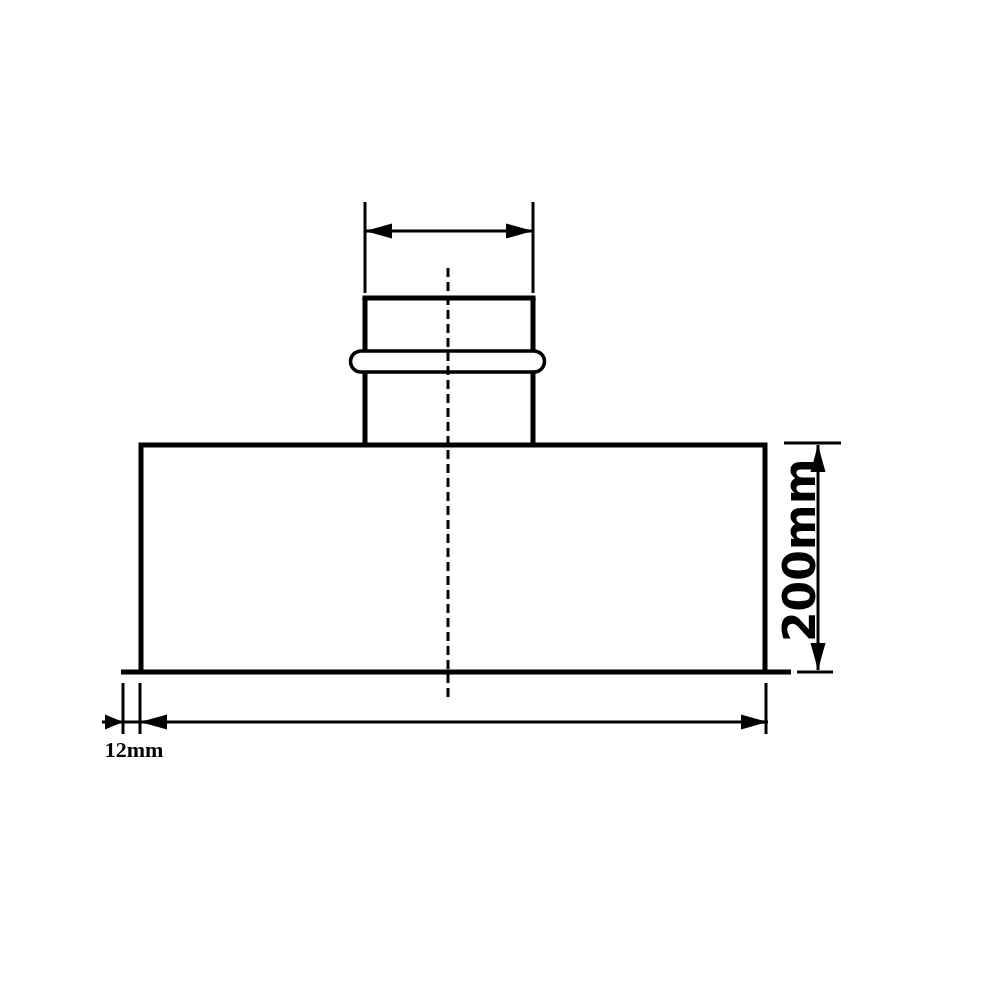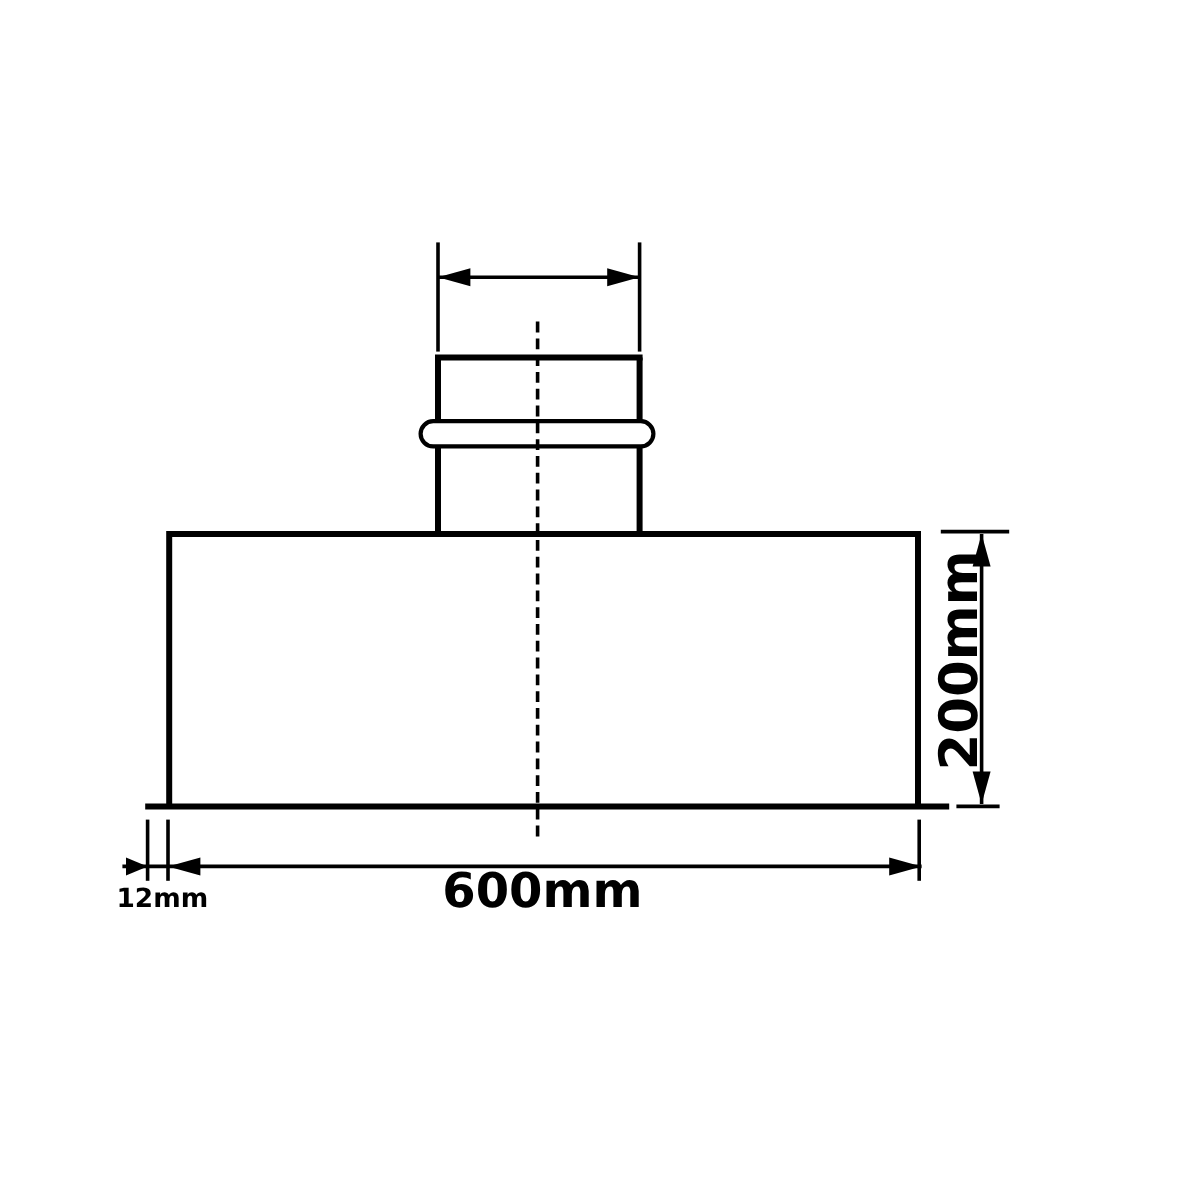--- a/index.html
+++ b/index.html
@@ -50,20 +50,21 @@
     font-size: 44px;
     line-height: 46px;
     transform: rotate(-90deg);
   }
   .dim-label.lip {
     left: 97px;
     top: 738px;
     width: 74px;
     font-size: 22px;
     line-height: 24px;
+    font-family: Liberation Serif, serif;
   }
   .obj {
     stroke: #000000;
     stroke-width: 5;
     fill: none;
   }
   .thin {
     stroke: #000000;
     stroke-width: 3;
     fill: none;
@@ -128,17 +129,16 @@
       <line class="thin" x1="102" y1="722" x2="768" y2="722"></line>
       <polygon class="arrow" points="123,722 105,714.5 105,729.5"></polygon>
       <polygon class="arrow" points="140,722 167,714.5 167,729.5"></polygon>
       <polygon class="arrow" points="768,722 741,714.5 741,729.5"></polygon>
     </g>
   </svg>
 
 
   <div class="dim-label height">200mm</div>
 
-  <div class="dim-label width">600mm</div>
 
   <div class="dim-label lip">12mm</div>
 
 </div>
 
 </body></html>

